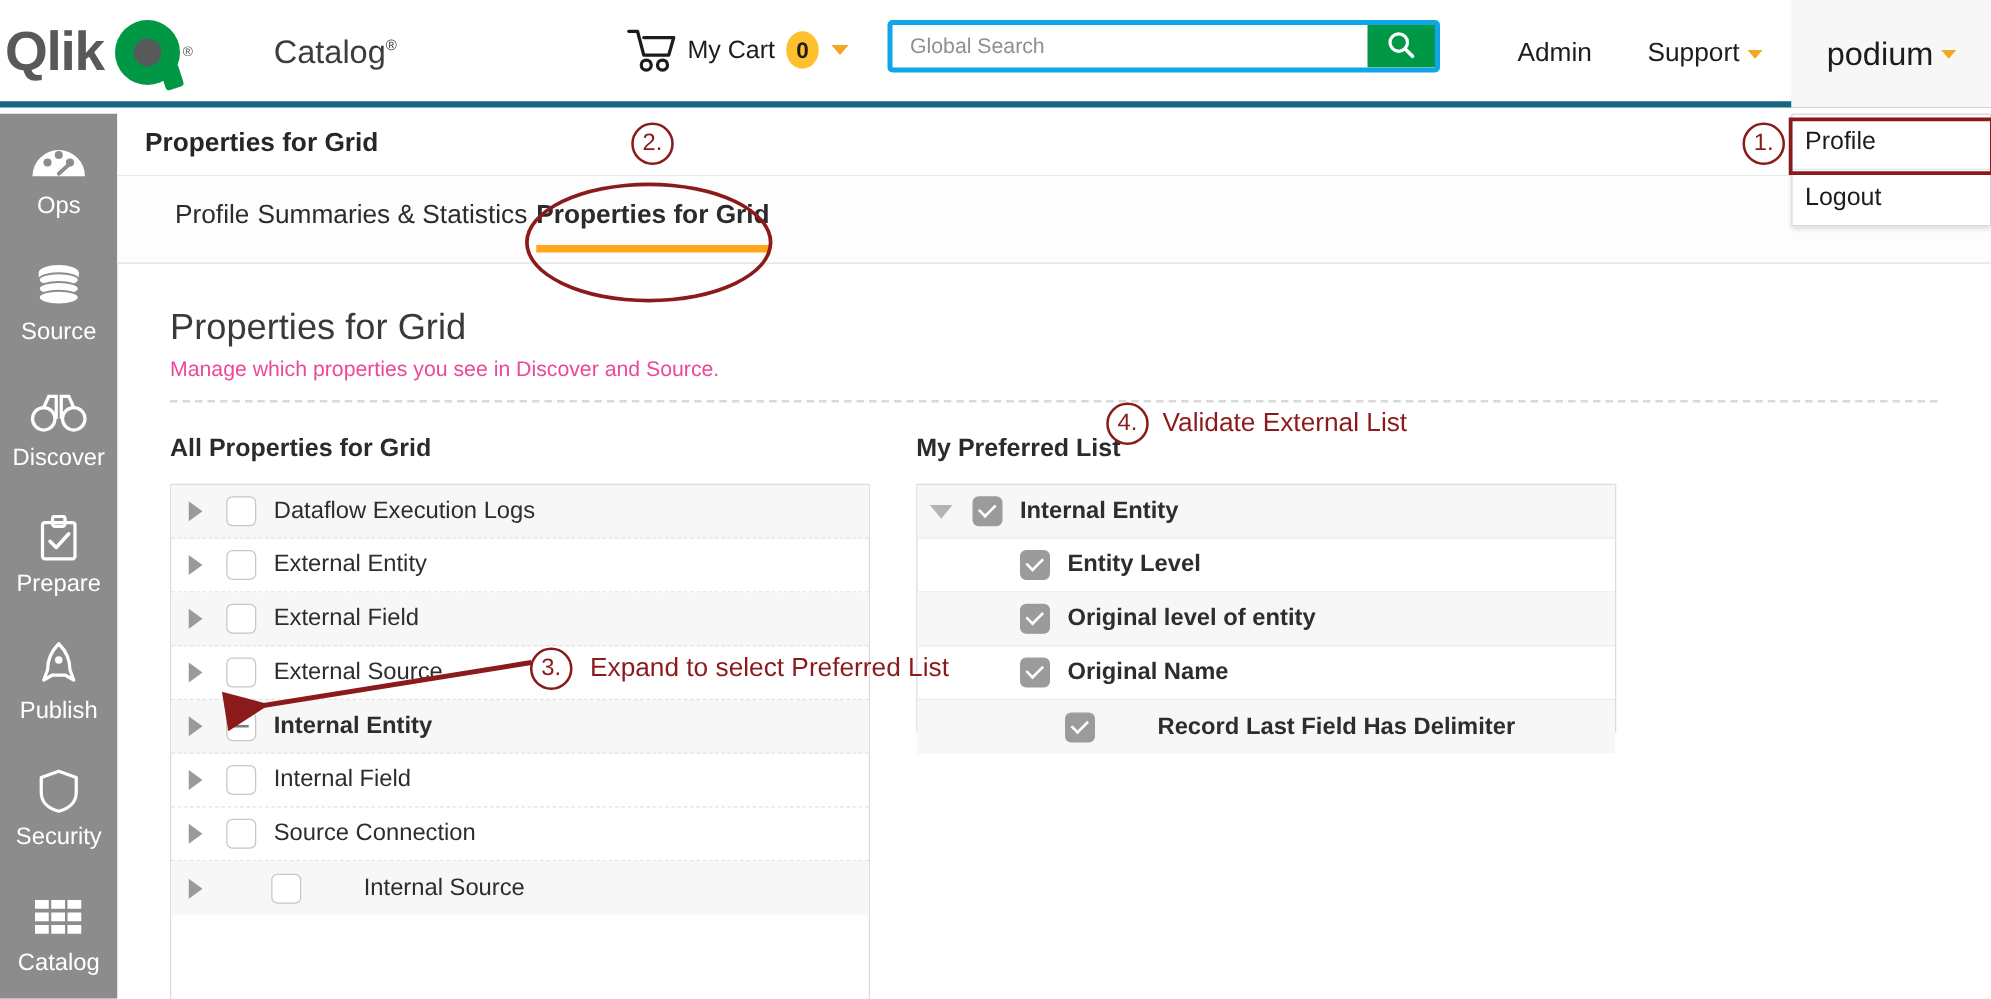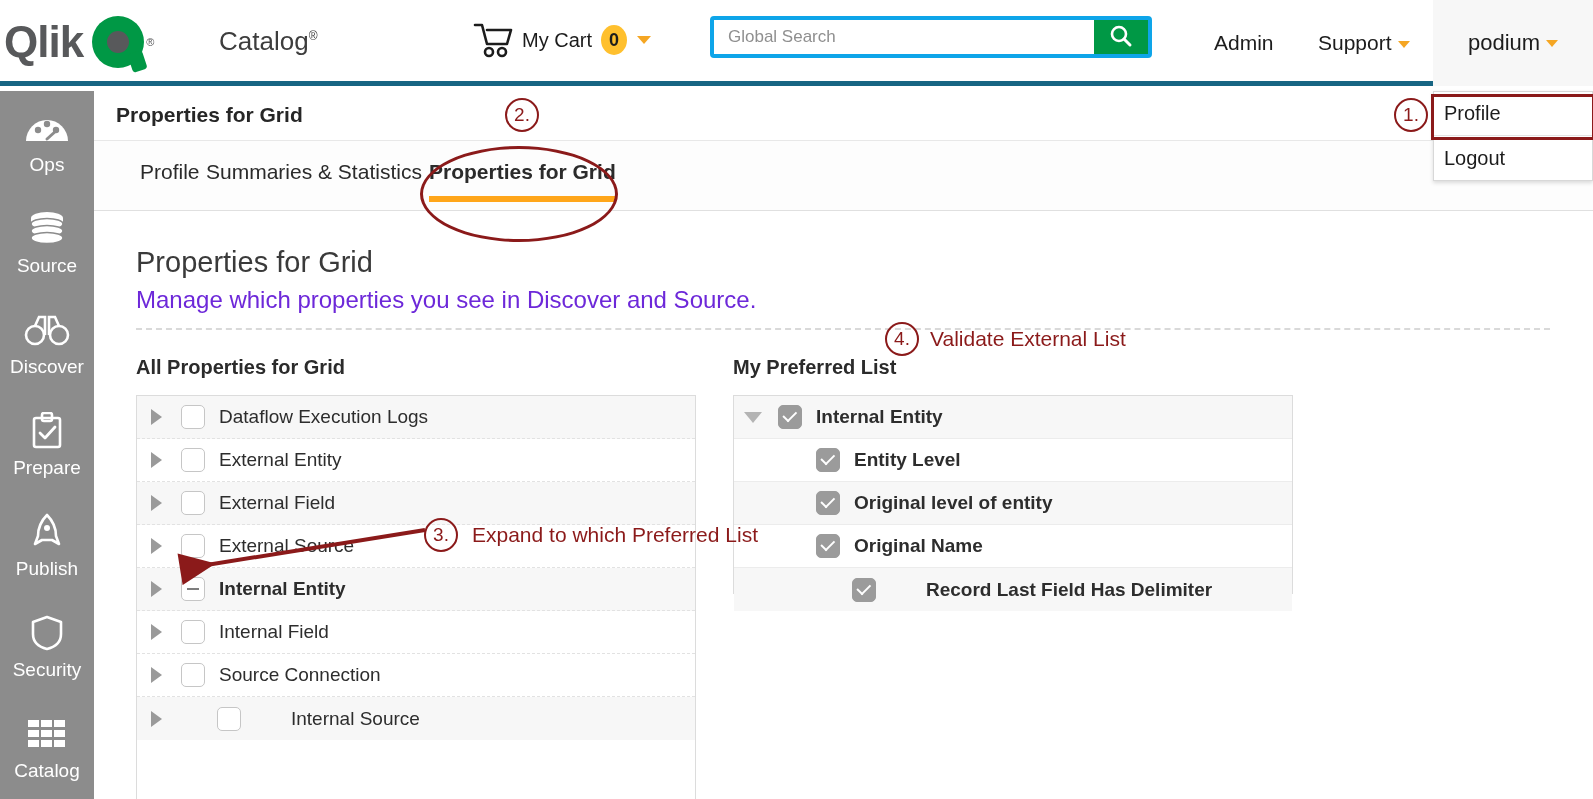--- a/index.html
+++ b/index.html
@@ -37,21 +37,21 @@
     transform: rotate(-18deg); border-radius: 3px;
   }
   .logo-reg { font-size: 11px; color: #58595b; vertical-align: super; margin-left: 2px; }
 
   .app-name {
     position: absolute; left: 219px; top: 26px;
     font-size: 26px; color: #3d3d3d; font-family: "Liberation Sans", sans-serif;
   }
   .app-name sup { font-size: 12px; }
 
-  .cart { position: absolute; left: 472px; top: 20px; display: flex; align-items: center; }
+  .cart { position: absolute; left: 500px; top: 20px; display: flex; align-items: center; }
   .cart-icon { width: 42px; height: 40px; position: relative; }
   .cart-label { font-size: 20px; color: #1c1c1c; margin-left: 8px; }
   .cart-badge {
     margin-left: 9px; width: 26px; height: 30px; border-radius: 50%;
     background: #FFC02E; color: #1c1c1c; font-weight: bold; font-size: 18px;
     display: flex; align-items: center; justify-content: center;
   }
   .caret-down {
     width: 0; height: 0; border-left: 7px solid transparent; border-right: 7px solid transparent;
     border-top: 8px solid #F5A623; margin-left: 10px;
@@ -73,21 +73,21 @@
   .search-btn {
     width: 54px; background: #009845; border: none; cursor: pointer;
     display: flex; align-items: center; justify-content: center;
   }
 
   .nav-admin { position: absolute; left: 1214px; top: 31px; font-size: 21px; color: #1c1c1c; cursor: pointer; }
   .nav-support { position: absolute; left: 1318px; top: 31px; font-size: 21px; color: #1c1c1c; cursor: pointer; }
   .user-menu {
     position: absolute; left: 1433px; top: 0; width: 160px; height: 86px;
     background: #f7f7f7; display: flex; align-items: center; justify-content: center;
-    font-size: 22px; color: #1c1c1c; cursor: pointer;
+    font-size: 26px; color: #1c1c1c; cursor: pointer;
   }
 
   
   .dropdown {
     position: absolute; left: 1433px; top: 91px; width: 160px;
     background: #ffffff; border: 1px solid #d8d8d8; z-index: 40;
     box-shadow: 0 2px 4px rgba(0,0,0,0.14);
   }
   .dropdown-item {
     height: 44px; display: flex; align-items: center; padding-left: 10px;
@@ -125,21 +125,21 @@
   .tab {
     position: absolute; top: 19px; font-size: 21px; color: #2b2b2b; cursor: pointer; padding-bottom: 14px;
   }
   .tab.active { font-weight: bold; }
   .tab.active::after {
     content: ""; position: absolute; left: 0; right: 0; bottom: -4px; height: 6px; background: #FFA61A;
   }
 
   .main { position: relative; padding: 35px 0 0 42px; }
   .main-title { font-size: 29px; color: #3a3a3a; font-weight: normal; }
-  .main-sub { font-size: 24px; color: #6d28d9; margin-top: 7px; }
+  .main-sub { font-size: 17px; color: #ec4899; margin-top: 7px; }
   .divider-dotted {
     margin: 14px 0 0 0; width: 1414px; height: 0;
     border-top: 2px dashed #d9d9d9;
   }
 
   .cols { position: relative; margin-top: 26px; }
   .col-head { font-size: 20px; font-weight: bold; color: #2b2b2b; }
   .col-left { position: absolute; left: 0; top: 0; width: 560px; }
   .col-right { position: absolute; left: 597px; top: 0; width: 644px; }
 
@@ -498,21 +498,21 @@
     <div class="anno-num">1.</div>
   </div>
 
   <div class="anno" style="left:505px; top:98px;">
     <div class="anno-num">2.</div>
   </div>
   <div class="ellipse" style="left:420px; top:146px; width:198px; height:96px;"></div>
 
   <div class="anno" style="left:424px; top:518px; display:flex; align-items:center;">
     <div class="anno-num">3.</div>
-    <div class="anno-text" style="margin-left:14px;">Expand to which Preferred List</div>
+    <div class="anno-text" style="margin-left:14px;">Expand to select Preferred List</div>
   </div>
   <svg style="position:absolute; left:170px; top:520px; width:260px; height:65px; z-index:31; pointer-events:none;">
     <defs>
       <marker id="ah" markerWidth="10" markerHeight="10" refX="7" refY="4" orient="auto">
         <path d="M9 0 L0 4 L9 8 z" fill="#8B1A1A"></path>
       </marker>
     </defs>
     <line x1="255" y1="10" x2="18" y2="48" stroke="#8B1A1A" stroke-width="4" marker-end="url(#ah)"></line>
   </svg>
 

